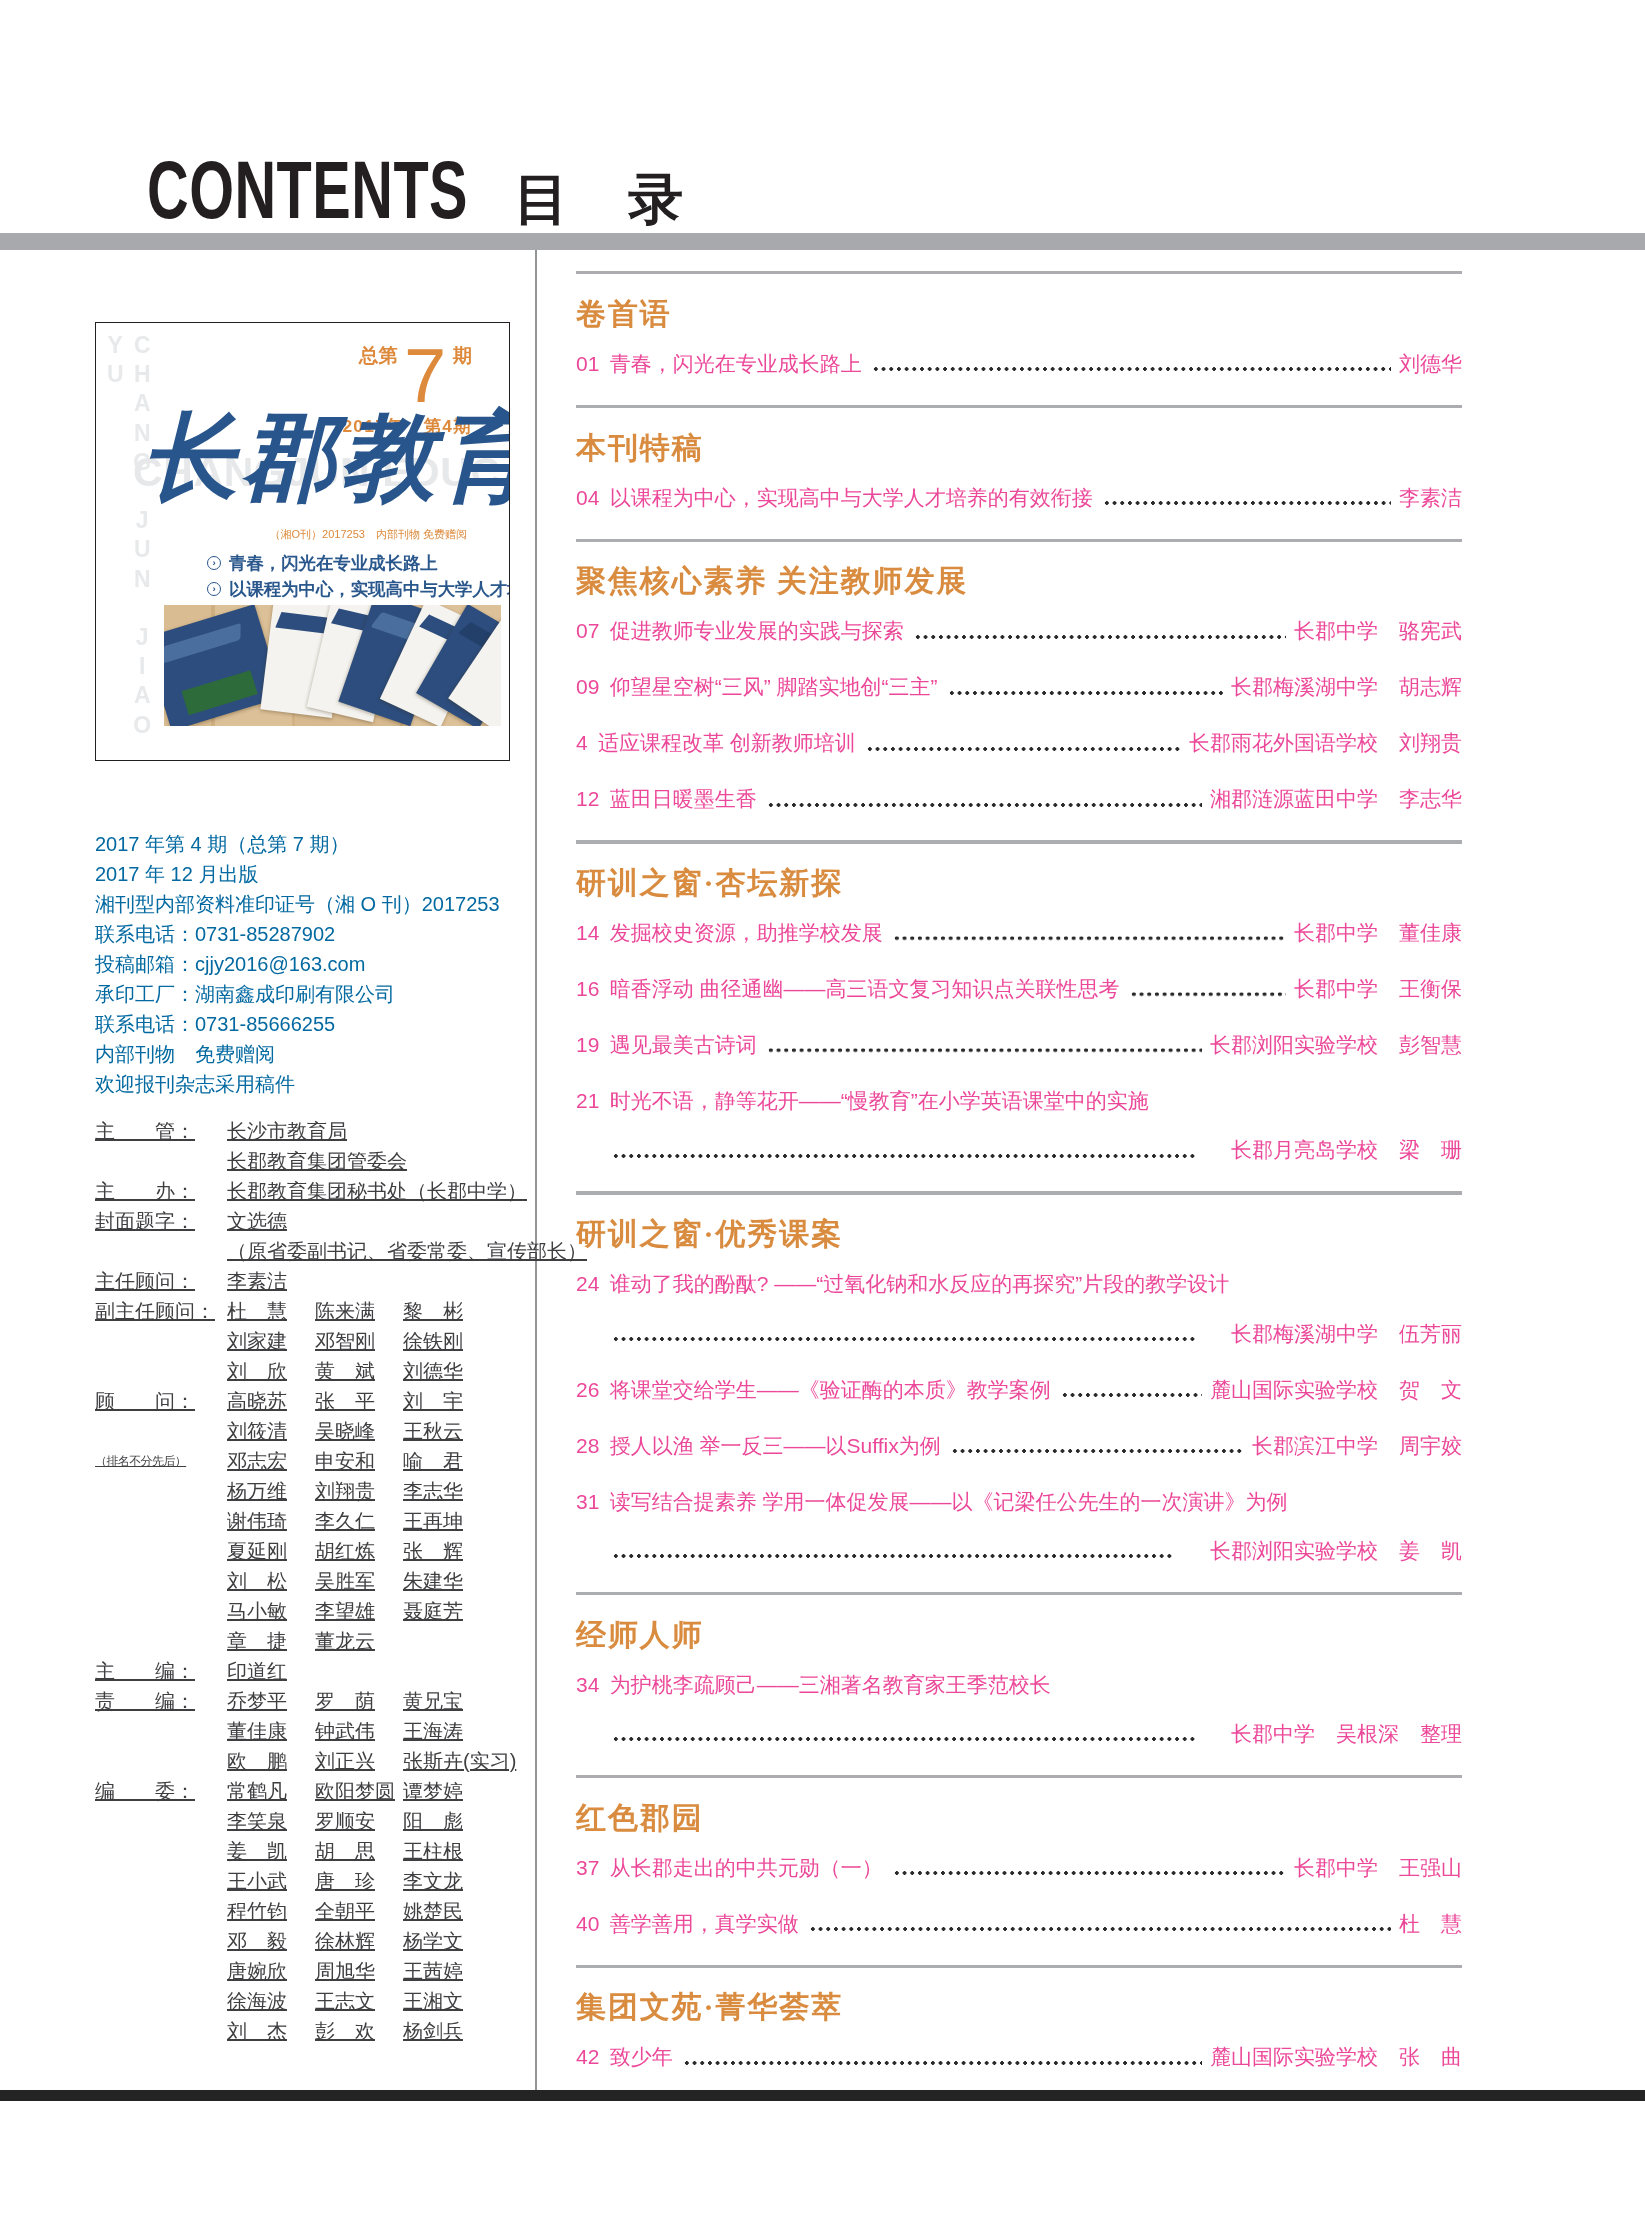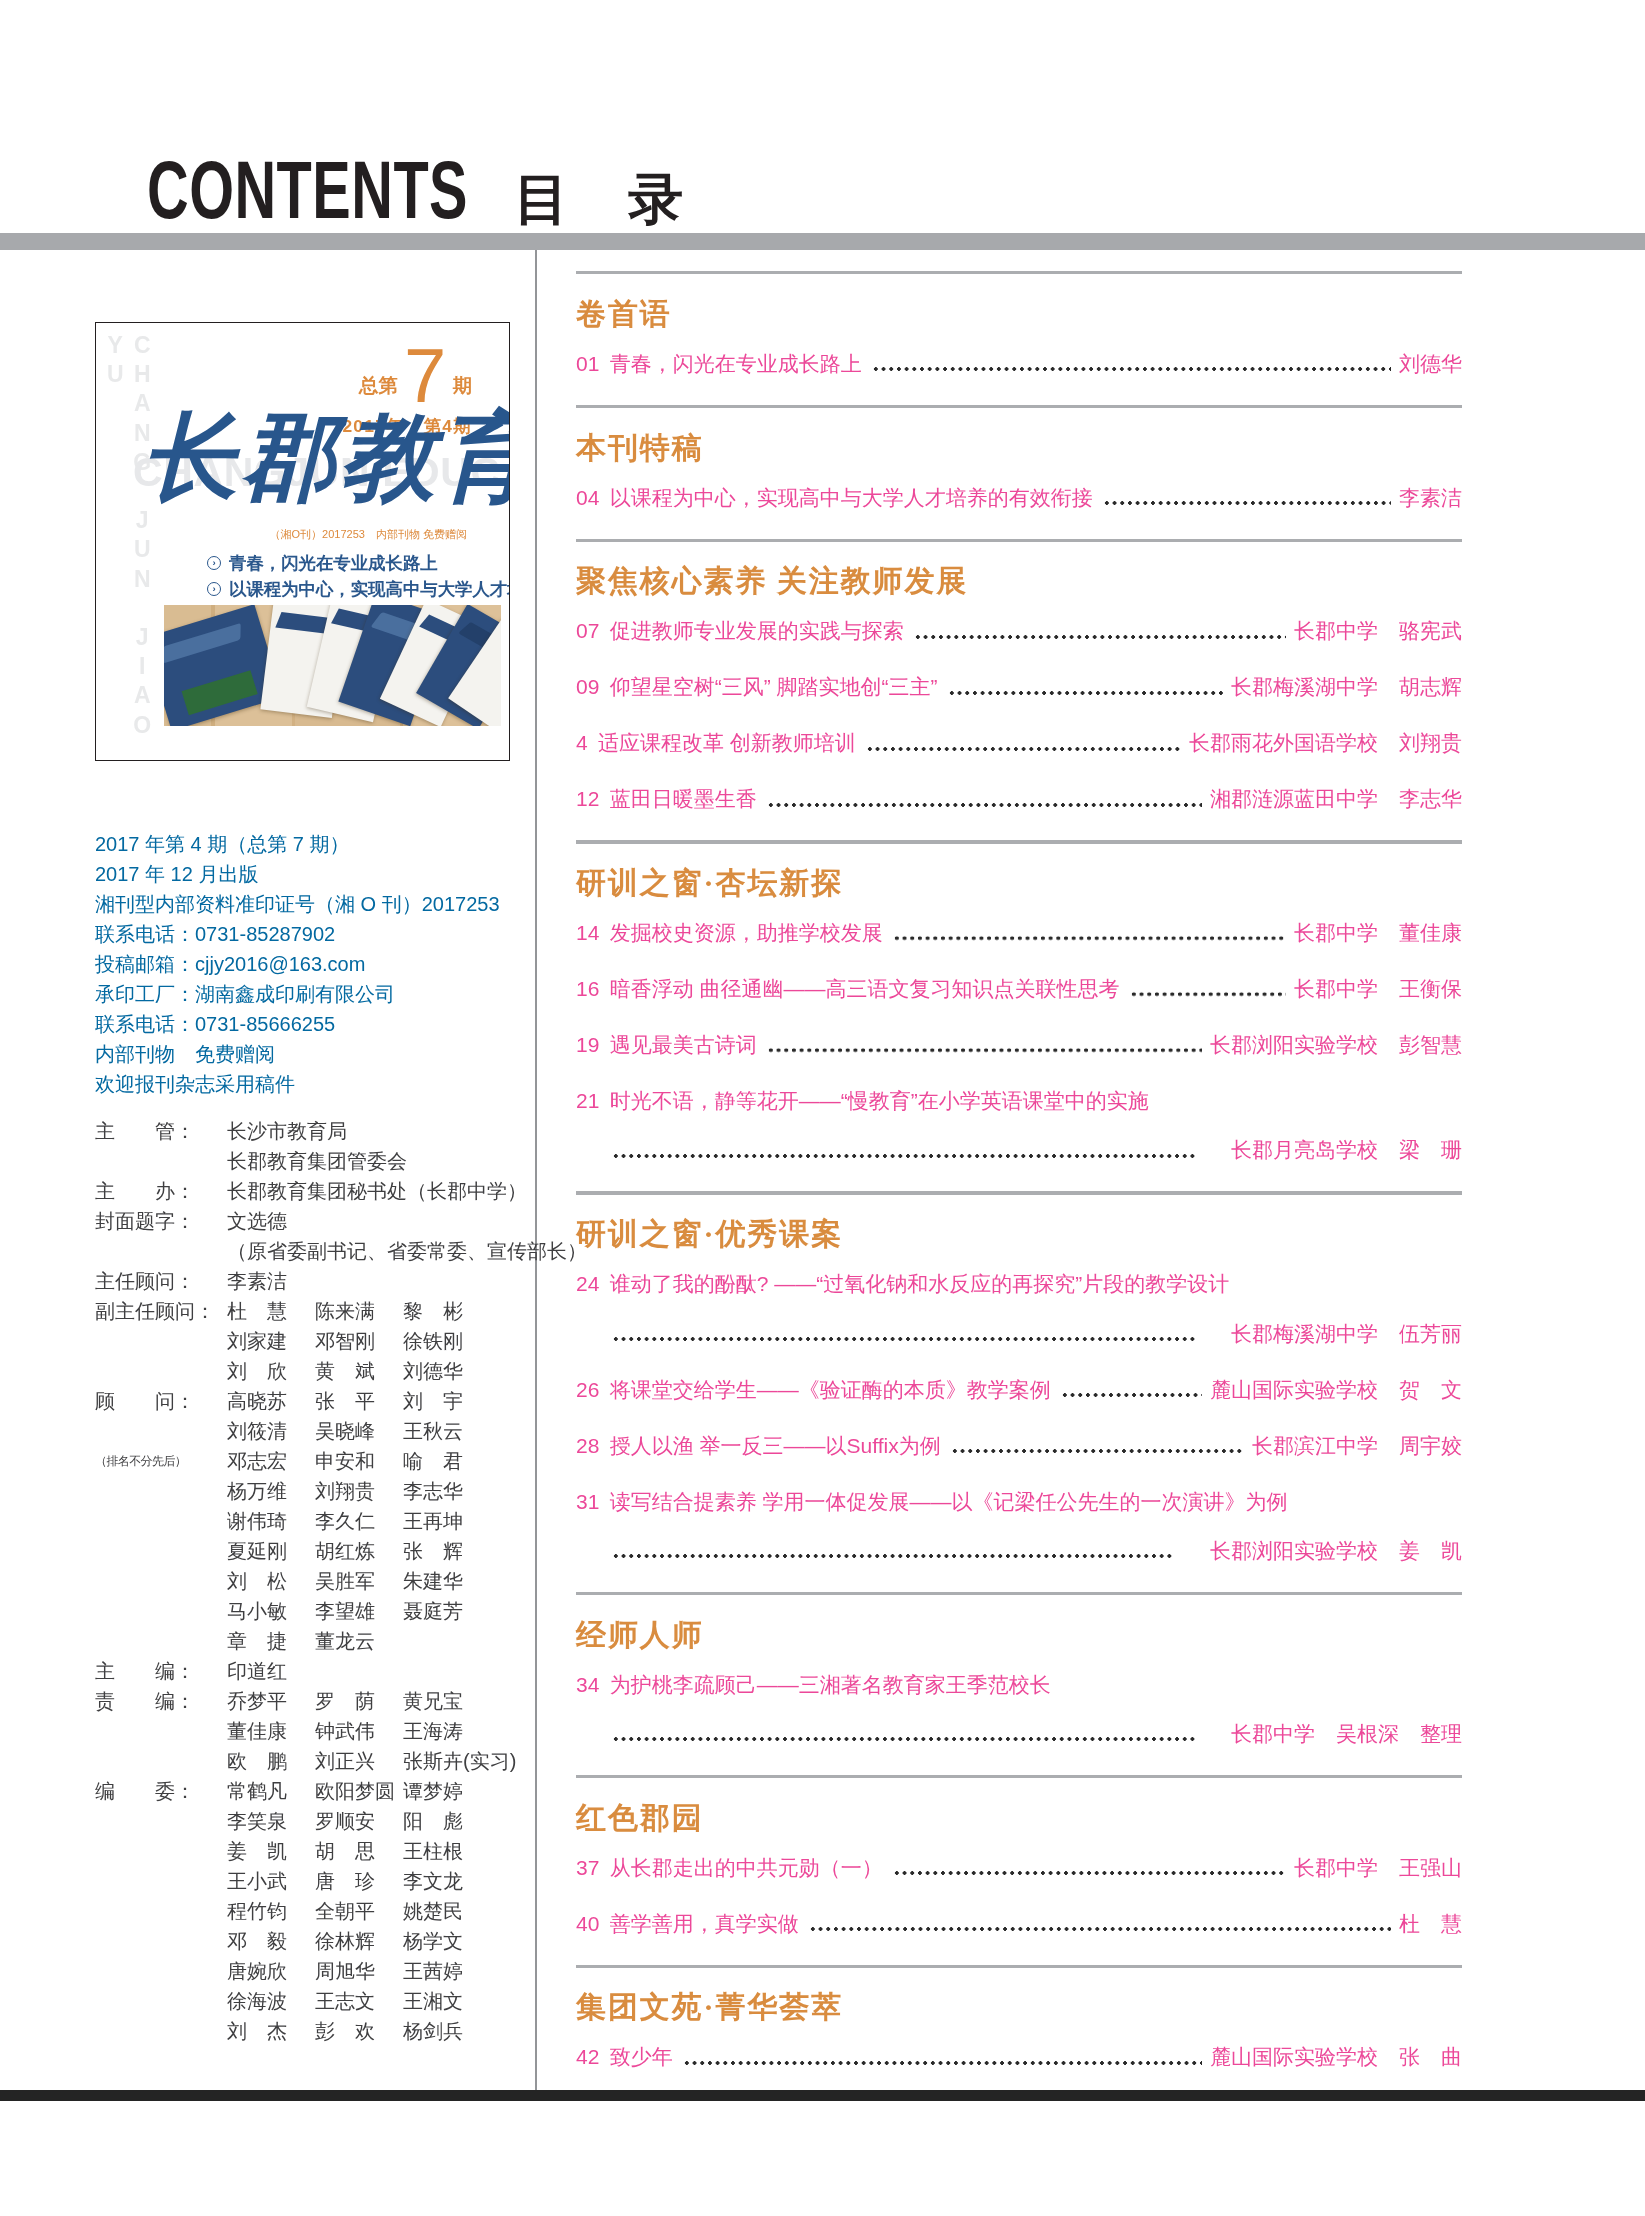--- a/index.html
+++ b/index.html
@@ -14,21 +14,21 @@
   .gray-bar{position:absolute;left:0;top:233px;width:1645px;height:17px;background:#a7a9ac;}
   .v-divider{position:absolute;left:535px;top:250px;width:1.9px;height:1840px;background:#939598;}
   .bottom-rule{position:absolute;left:0;top:2090px;width:1645px;height:11px;background:#242424;}
 
   
   .left-col{position:absolute;left:95px;top:322px;width:426px;}
   .cover{position:relative;width:413px;height:437px;border:1.9px solid #231f20;background:#ffffff;overflow:hidden;}
   .cover-vert{position:absolute;left:5.2px;top:9px;height:426px;writing-mode:vertical-rl;text-orientation:upright;
               font-weight:700;font-size:23px;letter-spacing:3.2px;color:#e8e9ea;}
   .issue{position:absolute;right:37px;top:19.3px;color:#dd8a3c;text-align:center;}
-  .issue-line1{display:flex;align-items:flex-end;justify-content:flex-end;}
+  .issue-line1{display:flex;align-items:flex-start;justify-content:flex-end;}
   .issue-pre{font-size:19.3px;font-weight:700;padding-bottom:10.3px;}
   .issue-num{font-size:76px;line-height:67px;font-weight:400;padding:0 6.4px;}
   .issue-suf{font-size:19.3px;font-weight:700;padding-bottom:10.3px;}
   .issue-line2{font-size:17.4px;font-weight:700;margin-top:5.2px;letter-spacing:1.3px;}
   .cover-watermark{position:absolute;left:37px;top:126px;width:365px;font-weight:700;font-size:41px;
                    letter-spacing:0.6px;color:#e7e8ea;white-space:nowrap;overflow:hidden;}
   .cover-title{position:absolute;left:46px;top:83px;font-size:95px;line-height:103px;font-weight:900;
                font-style:italic;color:#28568c;letter-spacing:3.9px;white-space:nowrap;}
   .cover-reg{position:absolute;left:0;top:204px;width:371px;text-align:right;font-size:11px;color:#dd8a3c;}
   .cover-bullets{position:absolute;left:111px;top:227px;}
@@ -42,21 +42,21 @@
   .mag.white{background:#f4f3ef;}
   .mag-script{position:absolute;left:12%;top:14%;width:70%;height:16%;background:#4a6f9e;transform:skewX(-18deg);border-radius:2.6px;}
   .mag-script.dark{background:#23406a;}
   .mag-photo{position:absolute;left:18%;bottom:10%;width:62%;height:26%;background:#2e6b3a;}
   .mag-band{position:absolute;left:10%;top:12%;width:78%;height:14%;background:#2c4d7d;transform:skewX(-15deg);}
 
   .pub-info{margin-top:68px;font-size:20px;line-height:30px;color:#0369a1;}
   .pub-line{white-space:nowrap;}
 
   .staff{margin-top:17px;font-size:20px;line-height:30px;color:#3f3f41;}
-  .staff-row{display:flex;align-items:flex-end;white-space:nowrap;}
+  .staff-row{display:flex;align-items:flex-end;white-space:nowrap;text-decoration:underline;}
   .staff-label{flex:0 0 132px;}
   .staff-label.small{font-size:12px;letter-spacing:-0.6px;}
   .staff-names{display:flex;}
   .staff-names .nm{display:inline-block;min-width:88px;}
   .staff-names.free .nm{min-width:0;}
   .staff-row.small-names{font-size:20px;}
 
   
   .right-col{position:absolute;left:576px;top:271px;width:886px;}
   .sec-rule{height:3.2px;background:#abadb0;margin-bottom:20.6px;}

